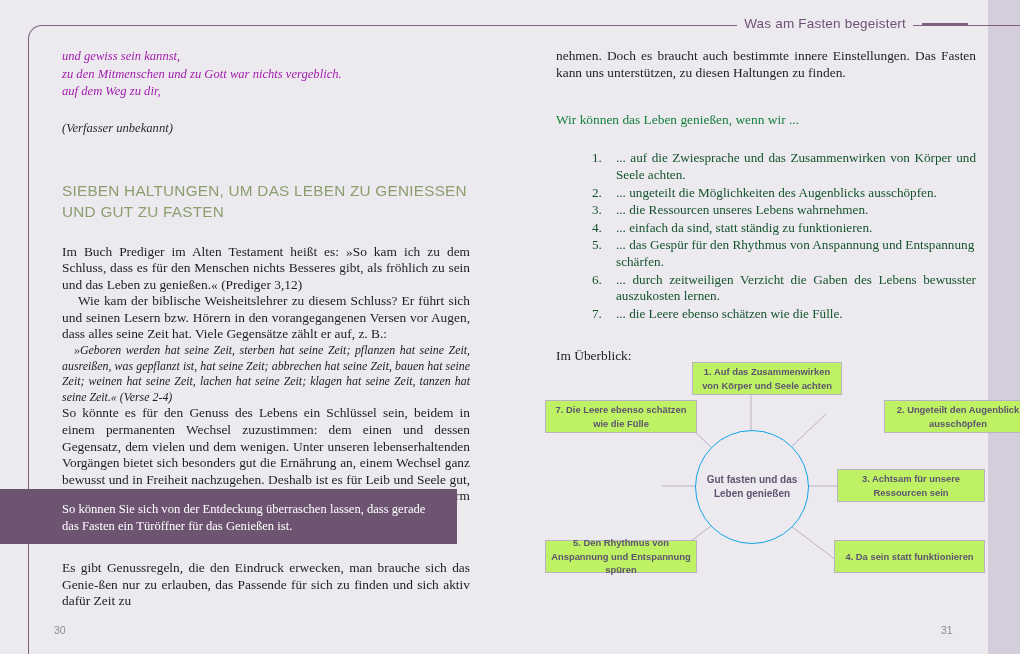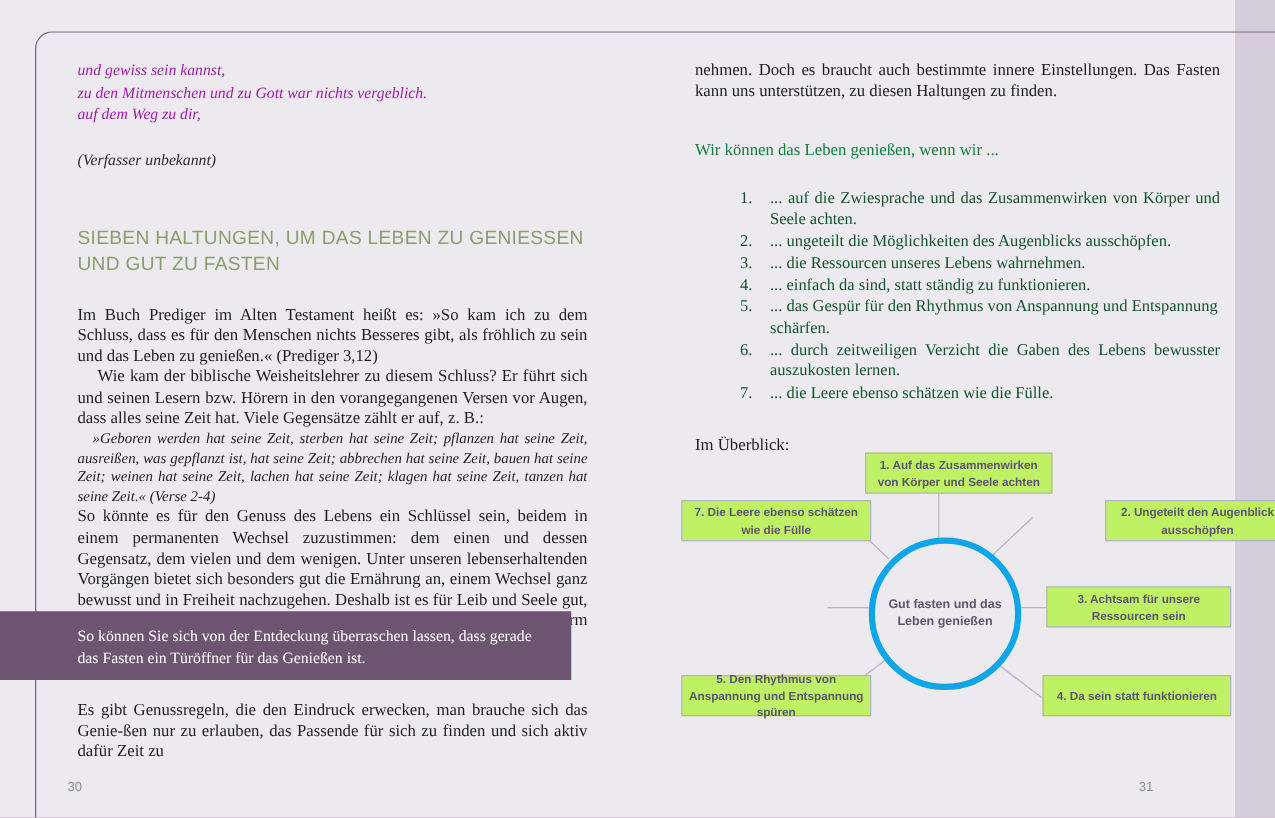--- a/index.html
+++ b/index.html
@@ -241,21 +241,21 @@
     padding: 2px 5px;
     z-index: 2;
   }
   .dhub {
     position: absolute;
     left: 155px;
     top: 78px;
     width: 112px;
     height: 112px;
     border-radius: 50%;
-    border: 5px solid #0ea5e9;
+    border: 1px solid #0ea5e9;
     background: #eceaef;
     display: flex;
     align-items: center;
     justify-content: center;
     text-align: center;
     font-family: "Liberation Sans", sans-serif;
     font-size: 10px;
     font-weight: bold;
     line-height: 14.5px;
     color: #5d5470;
@@ -264,30 +264,34 @@
 
   
   .folio {
     position: absolute;
     bottom: 18px;
     font-family: "Liberation Sans", sans-serif;
     font-size: 10.5px;
     color: #8d8d95;
   }
   .folio-left  { left: 54px; }
-  .folio-right { left: 911px; }
+  .folio-right { left: 941px; }
 </style>
 </head>
 <body>
 
 <div id="page">
 
   <div class="right-band"></div>
   <div class="page-frame"></div>
 
+  <div class="runhead">
+    <span class="runhead-text">Was am Fasten begeistert</span>
+    <span class="runhead-rule"></span>
+  </div>
 
   <div class="col col-left">
 
     <div class="poem">
       <div>und gewiss sein kannst,</div>
       <div>zu den Mitmenschen und zu Gott war nichts vergeblich.</div>
       <div>auf dem Weg zu dir,</div>
     </div>
 
     <div class="poem-attr">(Verfasser unbekannt)</div>

